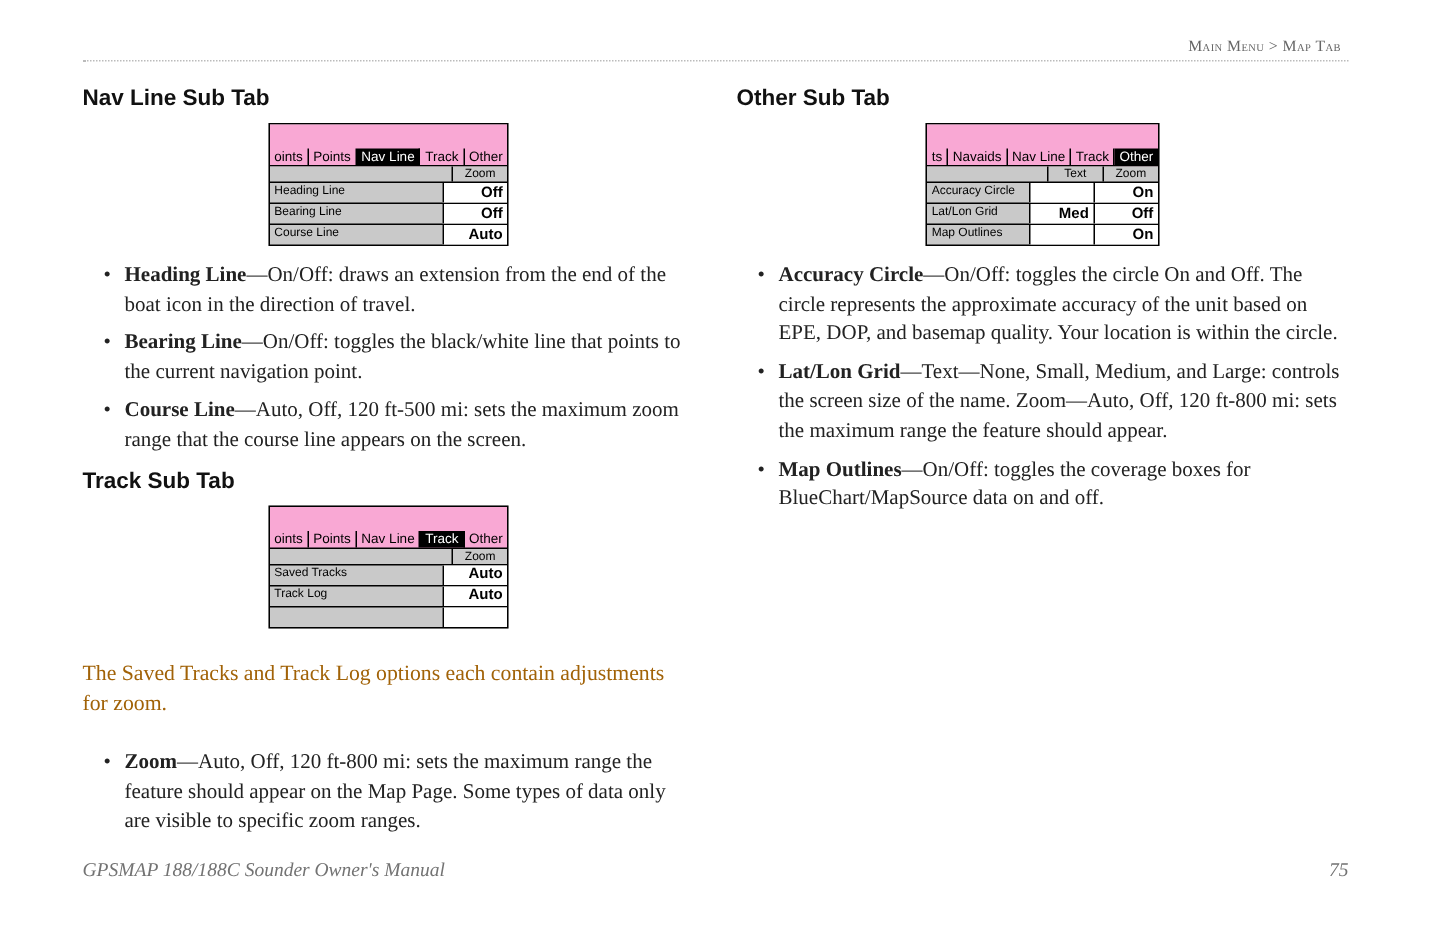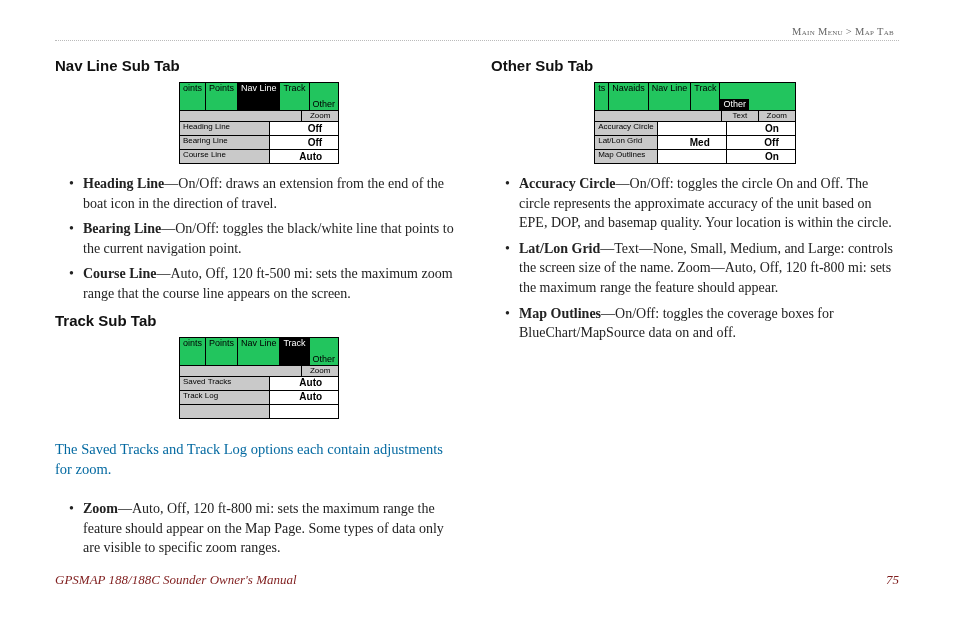--- a/index.html
+++ b/index.html
@@ -58,21 +58,22 @@
     border: 1px solid #000;
     background: #c9c9c9;
     font-family: Arial, Helvetica, sans-serif;
     font-size: 9px;
     color: #000;
     line-height: 1;
   }
   .ui .tabs {
     display: flex;
     border-bottom: 1px solid #000;
-    background: #22c55e;
+    background: #f9a8d4;
+    align-items: flex-end;
   }
   .ui .tab {
     border-right: 1px solid #000;
     padding: 1px 3px;
     white-space: nowrap;
   }
   .ui .tab:last-child { border-right: 0; margin-top: 16px; }
   .ui .tab.sel {
     background: #000;
     color: #fff;
@@ -101,21 +102,21 @@
     flex: 1;
     padding: 1px 3px;
     font-size: 8px;
     white-space: nowrap;
   }
   .ui .row .cell {
     width: 36px;
     border-left: 1px solid #000;
     background: #fff;
     text-align: right;
-    padding: 0 16px;
+    padding: 0 3px;
     font-weight: bold;
     font-size: 10px;
     display: flex;
     align-items: center;
     justify-content: flex-end;
   }
   ul.b {
     list-style: none;
     padding: 0 0 0 28px;
     margin: 8px 0 8px 0;
@@ -131,32 +132,32 @@
     content: "•";
     position: absolute;
     left: -14px;
     top: 0;
   }
   ul.b li b { font-weight: bold; }
   .para {
     font-size: 14.5px;
     line-height: 1.4;
     margin: 20px 0;
-    color: #0369a1;
+    color: #a16207;
   }
   .footer {
     position: absolute;
     bottom: 30px;
     left: 55px;
     right: 55px;
     display: flex;
     justify-content: space-between;
     font-style: italic;
     font-size: 13px;
-    color: #7f1d1d;
+    color: #737373;
     gap: 20px;
   }
   .footer .pg { font-style: italic; }
 </style>
 </head>
 <body>
 
 <div class="page">
   <div class="breadcrumb">
     <span>Main Menu</span>

